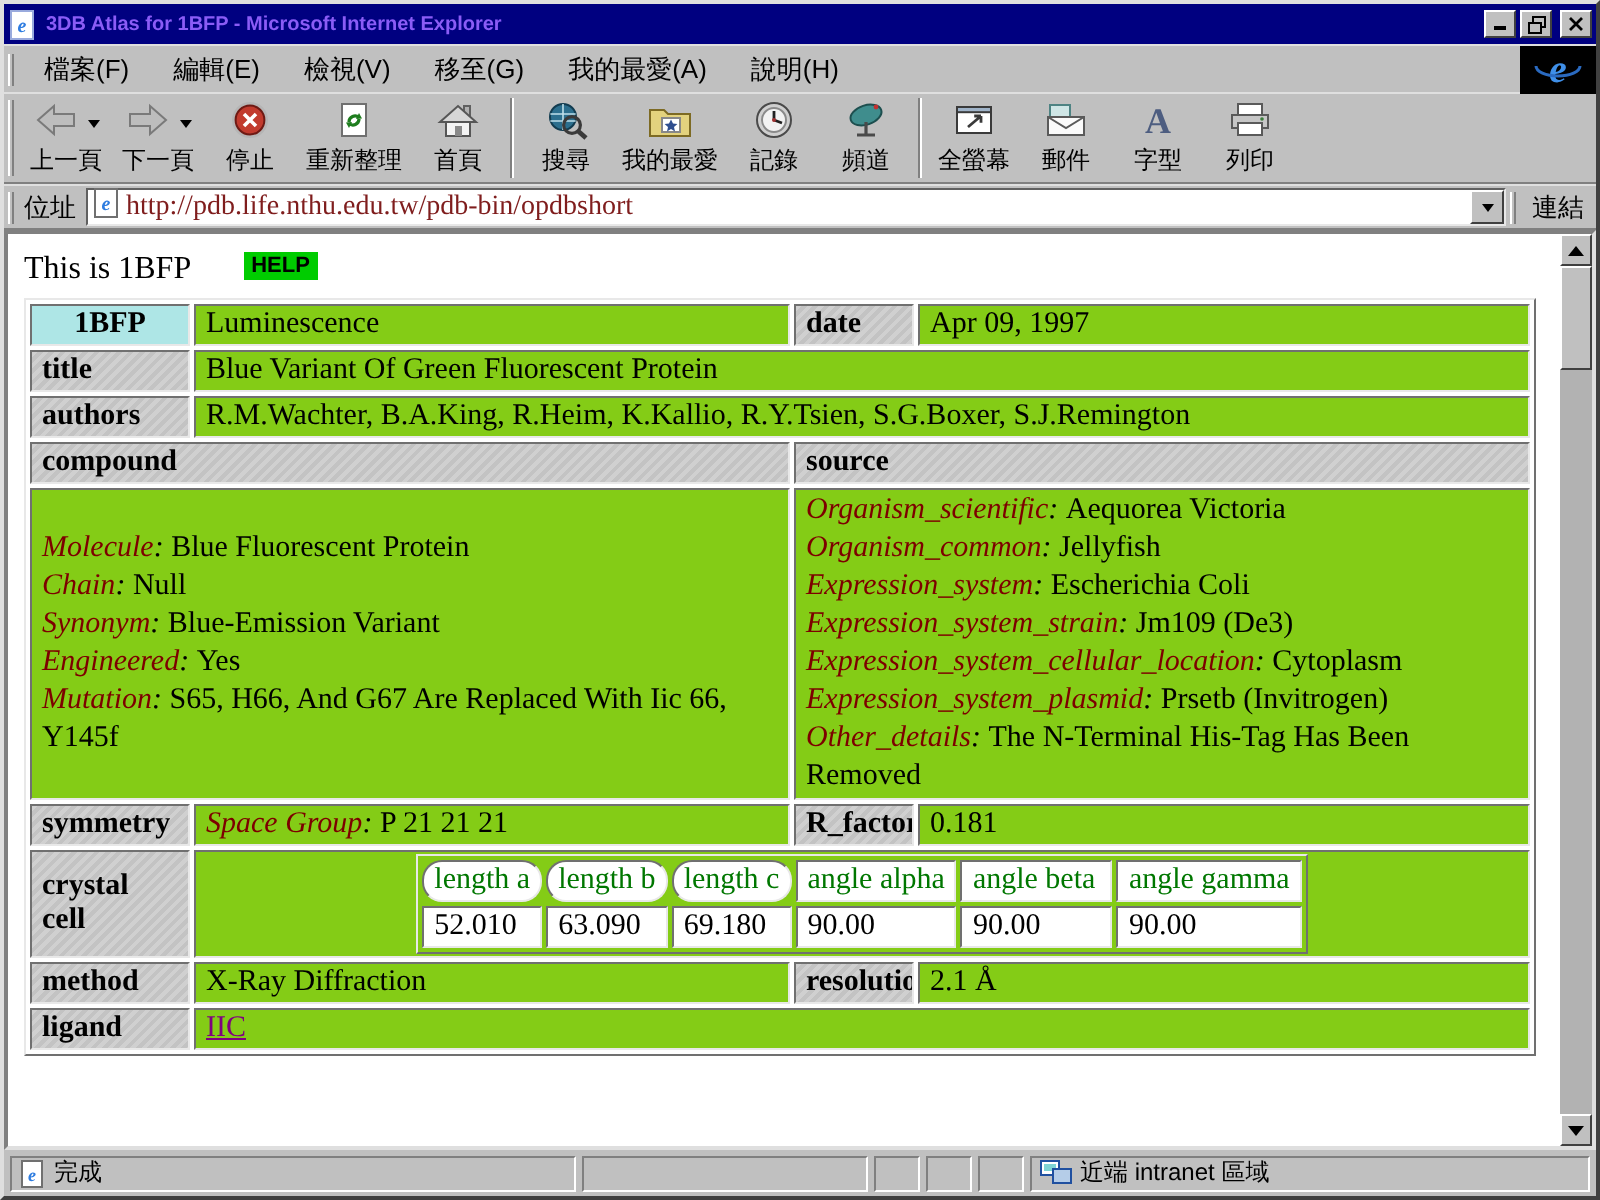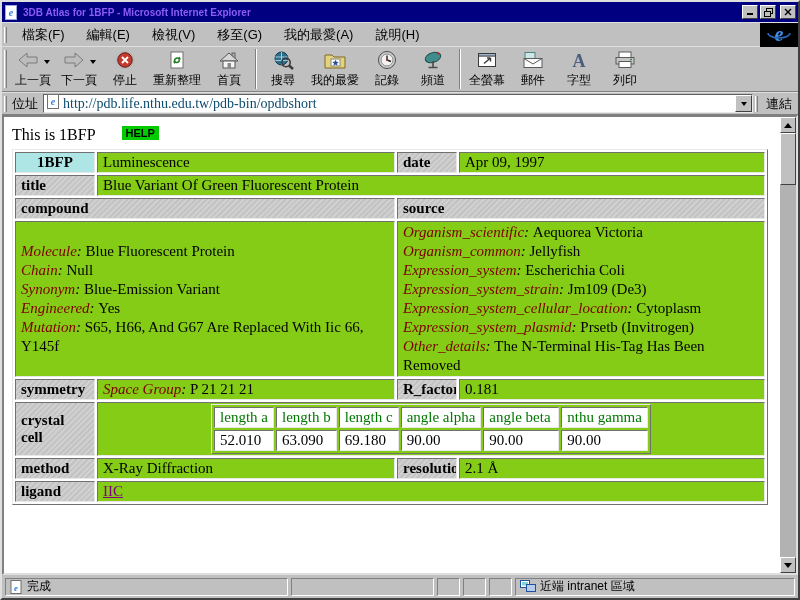--- a/index.html
+++ b/index.html
@@ -47,21 +47,21 @@
   .tsep { width:2px; height:40px; border-left:1px solid #808080;
     border-right:1px solid #fff; margin:0 3px; }
 
   
   .addressbar { height:23px; flex:0 0 23px; display:flex; align-items:center;
     border-top:1px solid #dfdfdf; border-bottom:1px solid #808080; padding-right:2px; }
   .addr-label { font-size:13px; margin:0 5px 0 1px; white-space:nowrap; }
   .addr-field { flex:1; height:19px; background:#fff; border:1px solid;
     border-color:#606060 #e8e8e8 #e8e8e8 #606060; display:flex; align-items:center;
     padding-left:2px; }
-  .addr-url { font-family:"Liberation Serif", serif; font-size:14px; color:#0c4a6e;
+  .addr-url { font-family:"Liberation Serif", serif; font-size:14px; color:#7f1d1d;
     margin-left:3px; flex:1; white-space:nowrap; overflow:hidden; }
   .addr-drop { width:17px; height:17px; background:#c0c0c0; border:1px solid;
     border-color:#fff #404040 #404040 #fff; display:flex; align-items:center;
     justify-content:center; }
   .addr-drop .tri { width:0; height:0; border-left:3.5px solid transparent;
     border-right:3.5px solid transparent; border-top:4px solid #000; }
   .links-label { font-size:13px; margin:0 4px; white-space:nowrap; }
 
   
   .content { flex:1; display:flex; background:#fff; border:2px solid;
@@ -88,21 +88,21 @@
   .k { color:#7d0000;font-style:italic; }
   .k::after { content:": "; color:#000; }
   td.fields { height:156px; }
 
   .ctable { border-collapse:separate; border-spacing:2px; margin:0 auto;
     font-size:15px; border:1px solid; border-color:#e8e8e8 #707070 #707070 #e8e8e8; }
   .ctable td { border:1px solid; border-color:#707070 #e8e8e8 #e8e8e8 #707070;
     padding:1px 5px; background:#fff; height:19px; }
   .ctable .chead { color:#007700; }
   .ctable .cval { }
-  .cw1 { min-width:56px; } .cw2 { min-width:76px; }
+  .cw1 { min-width:56px;border-radius:10px; } .cw2 { min-width:76px; }
 
   a.ligand-link { color:#800080; text-decoration:underline; }
 
   
   .scrollbar { flex:0 0 16px; background:#b2b2b2; position:relative; }
   .sb-btn { position:absolute; left:0; width:16px; height:16px; background:#c0c0c0;
     border:1px solid; border-color:#fff #404040 #404040 #fff; display:flex;
     align-items:center; justify-content:center; }
   .sb-up { top:0; } .sb-down { bottom:0; }
   .tri-up { width:0; height:0; border-left:4px solid transparent;
@@ -354,20 +354,24 @@
         <tbody>
             <tr>
           <td class="idcell" style="width:80px">1BFP</td>
           <td style="width:298px">Luminescence</td>
           <td class="lbl" style="width:60px">date</td>
           <td>Apr 09, 1997</td>
         </tr>
         <tr>
           <td class="lbl">title</td>
           <td colspan="3">Blue Variant Of Green Fluorescent Protein</td>
+        </tr>
+        <tr>
+          <td class="lbl">authors</td>
+          <td colspan="3">R.M.Wachter, B.A.King, R.Heim, K.Kallio, R.Y.Tsien, S.G.Boxer, S.J.Remington</td>
         </tr>
         <tr>
           <td class="lbl" colspan="2">compound</td>
           <td class="lbl" colspan="2">source</td>
         </tr>
         <tr>
           <td class="fields" colspan="2">
             <div class="kv"><span class="k">Molecule</span><span class="v">Blue Fluorescent Protein</span></div>
             <div class="kv"><span class="k">Chain</span><span class="v">Null</span></div>
             <div class="kv"><span class="k">Synonym</span><span class="v">Blue-Emission Variant</span></div>
@@ -394,21 +398,21 @@
           <td class="lbl">crystal cell</td>
           <td colspan="3">
             <table class="ctable">
               <tbody>
                     <tr>
                 <td class="chead cw1">length a</td>
                 <td class="chead cw1">length b</td>
                 <td class="chead cw1">length c</td>
                 <td class="chead cw2">angle alpha</td>
                 <td class="chead cw2">angle beta</td>
-                <td class="chead cw2">nthu gamma</td>
+                <td class="chead cw2">angle gamma</td>
               </tr>
               <tr>
                 <td class="cval">52.010</td>
                 <td class="cval">63.090</td>
                 <td class="cval">69.180</td>
                 <td class="cval">90.00</td>
                 <td class="cval">90.00</td>
                 <td class="cval">90.00</td>
               </tr>
             </tbody>

